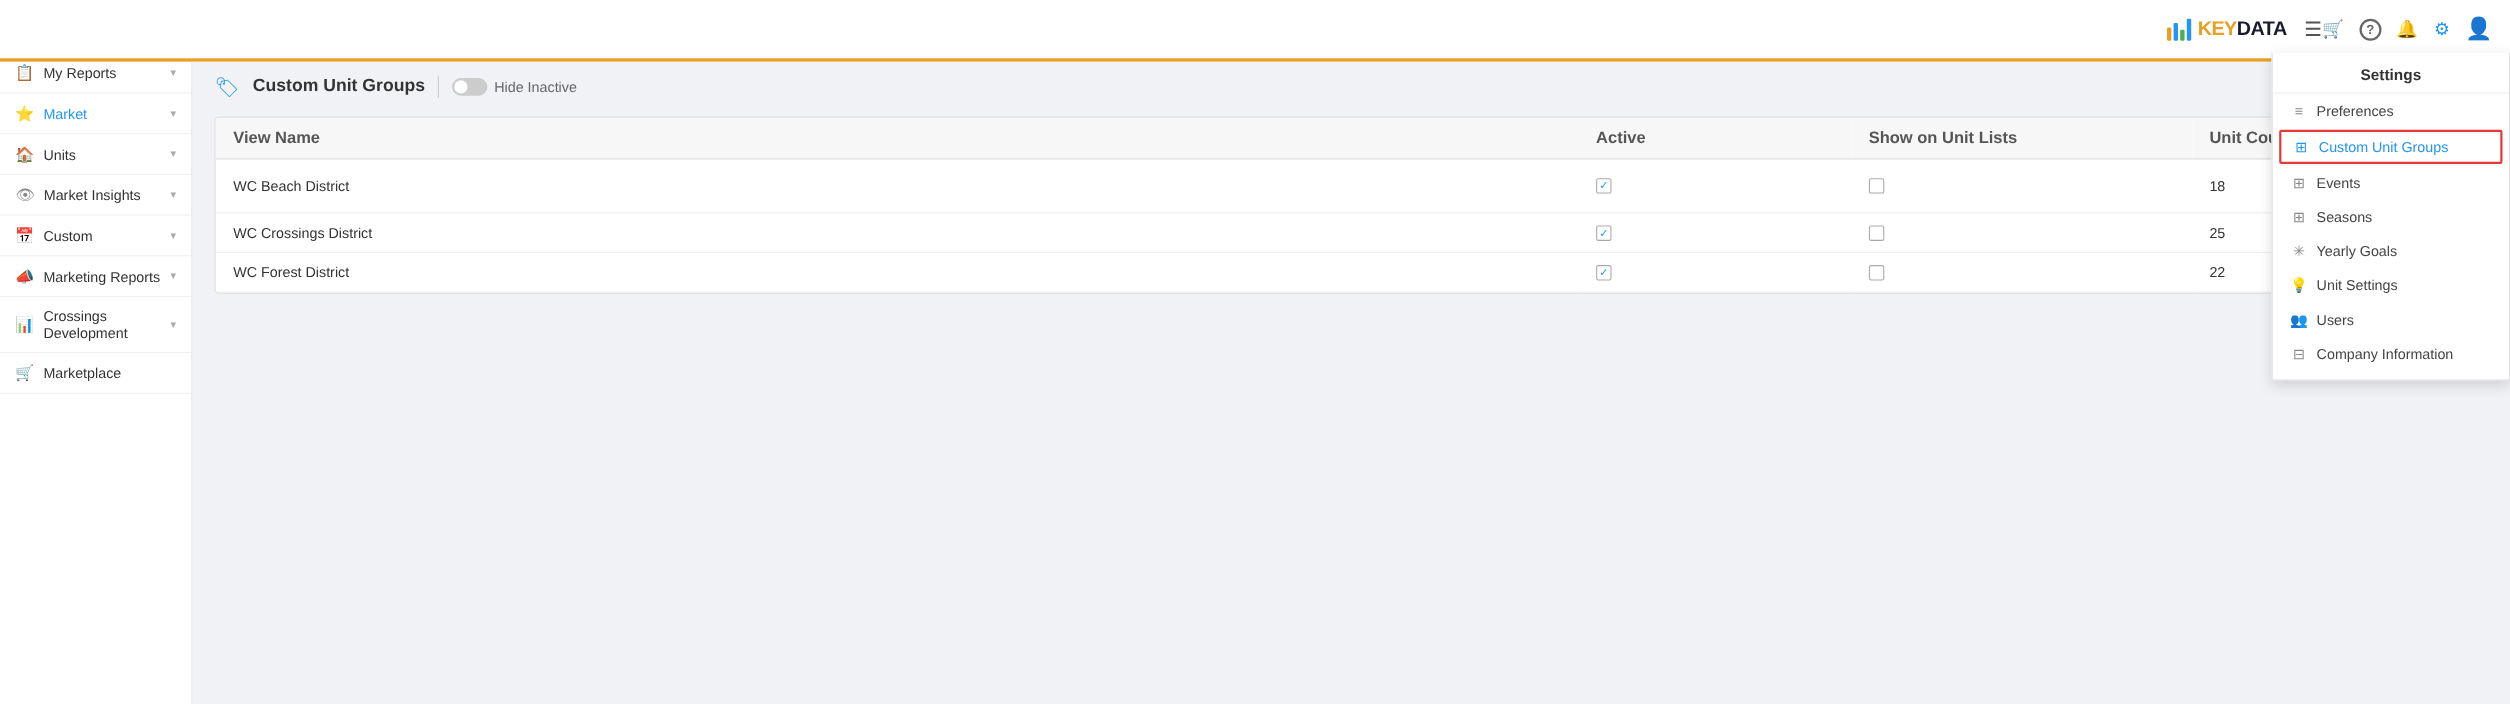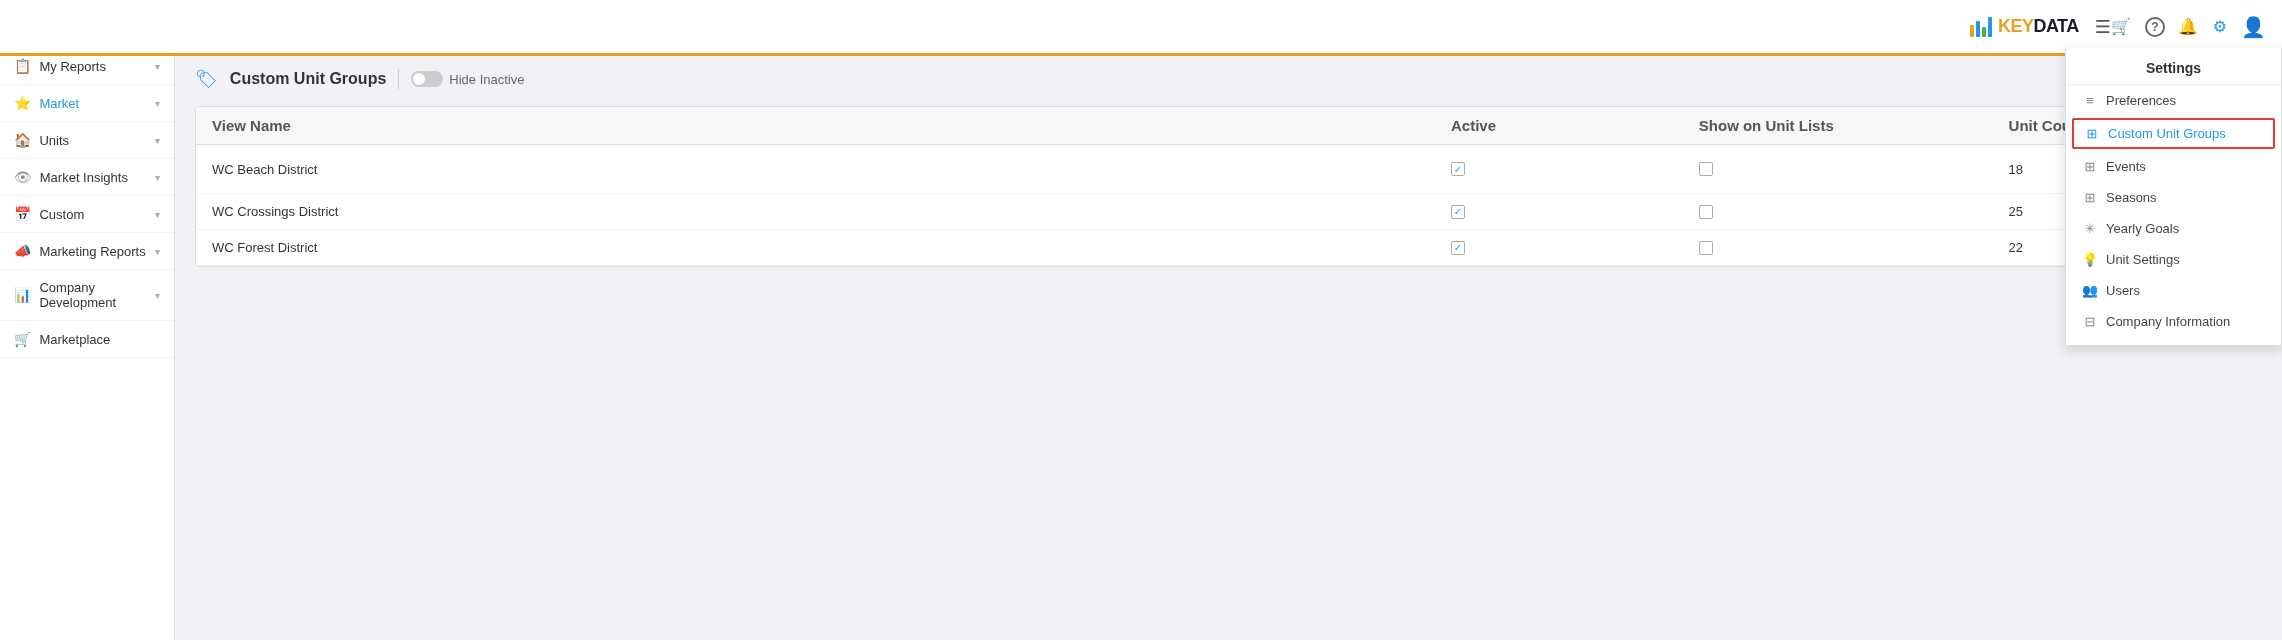--- a/index.html
+++ b/index.html
@@ -259,21 +259,21 @@
   <div class="sidebar-item">
     <div class="sidebar-item-left">
       <span class="sidebar-icon">📣</span>
       <span>Marketing Reports</span>
     </div>
     <span class="sidebar-chevron">▾</span>
   </div>
   <div class="sidebar-item">
     <div class="sidebar-item-left">
       <span class="sidebar-icon">📊</span>
-      <span>Company Development</span>
+      <span>Crossings Development</span>
     </div>
     <span class="sidebar-chevron">▾</span>
   </div>
   <div class="sidebar-item">
     <div class="sidebar-item-left">
       <span class="sidebar-icon">🛒</span>
       <span>Marketplace</span>
     </div>
   </div>
 </div>

